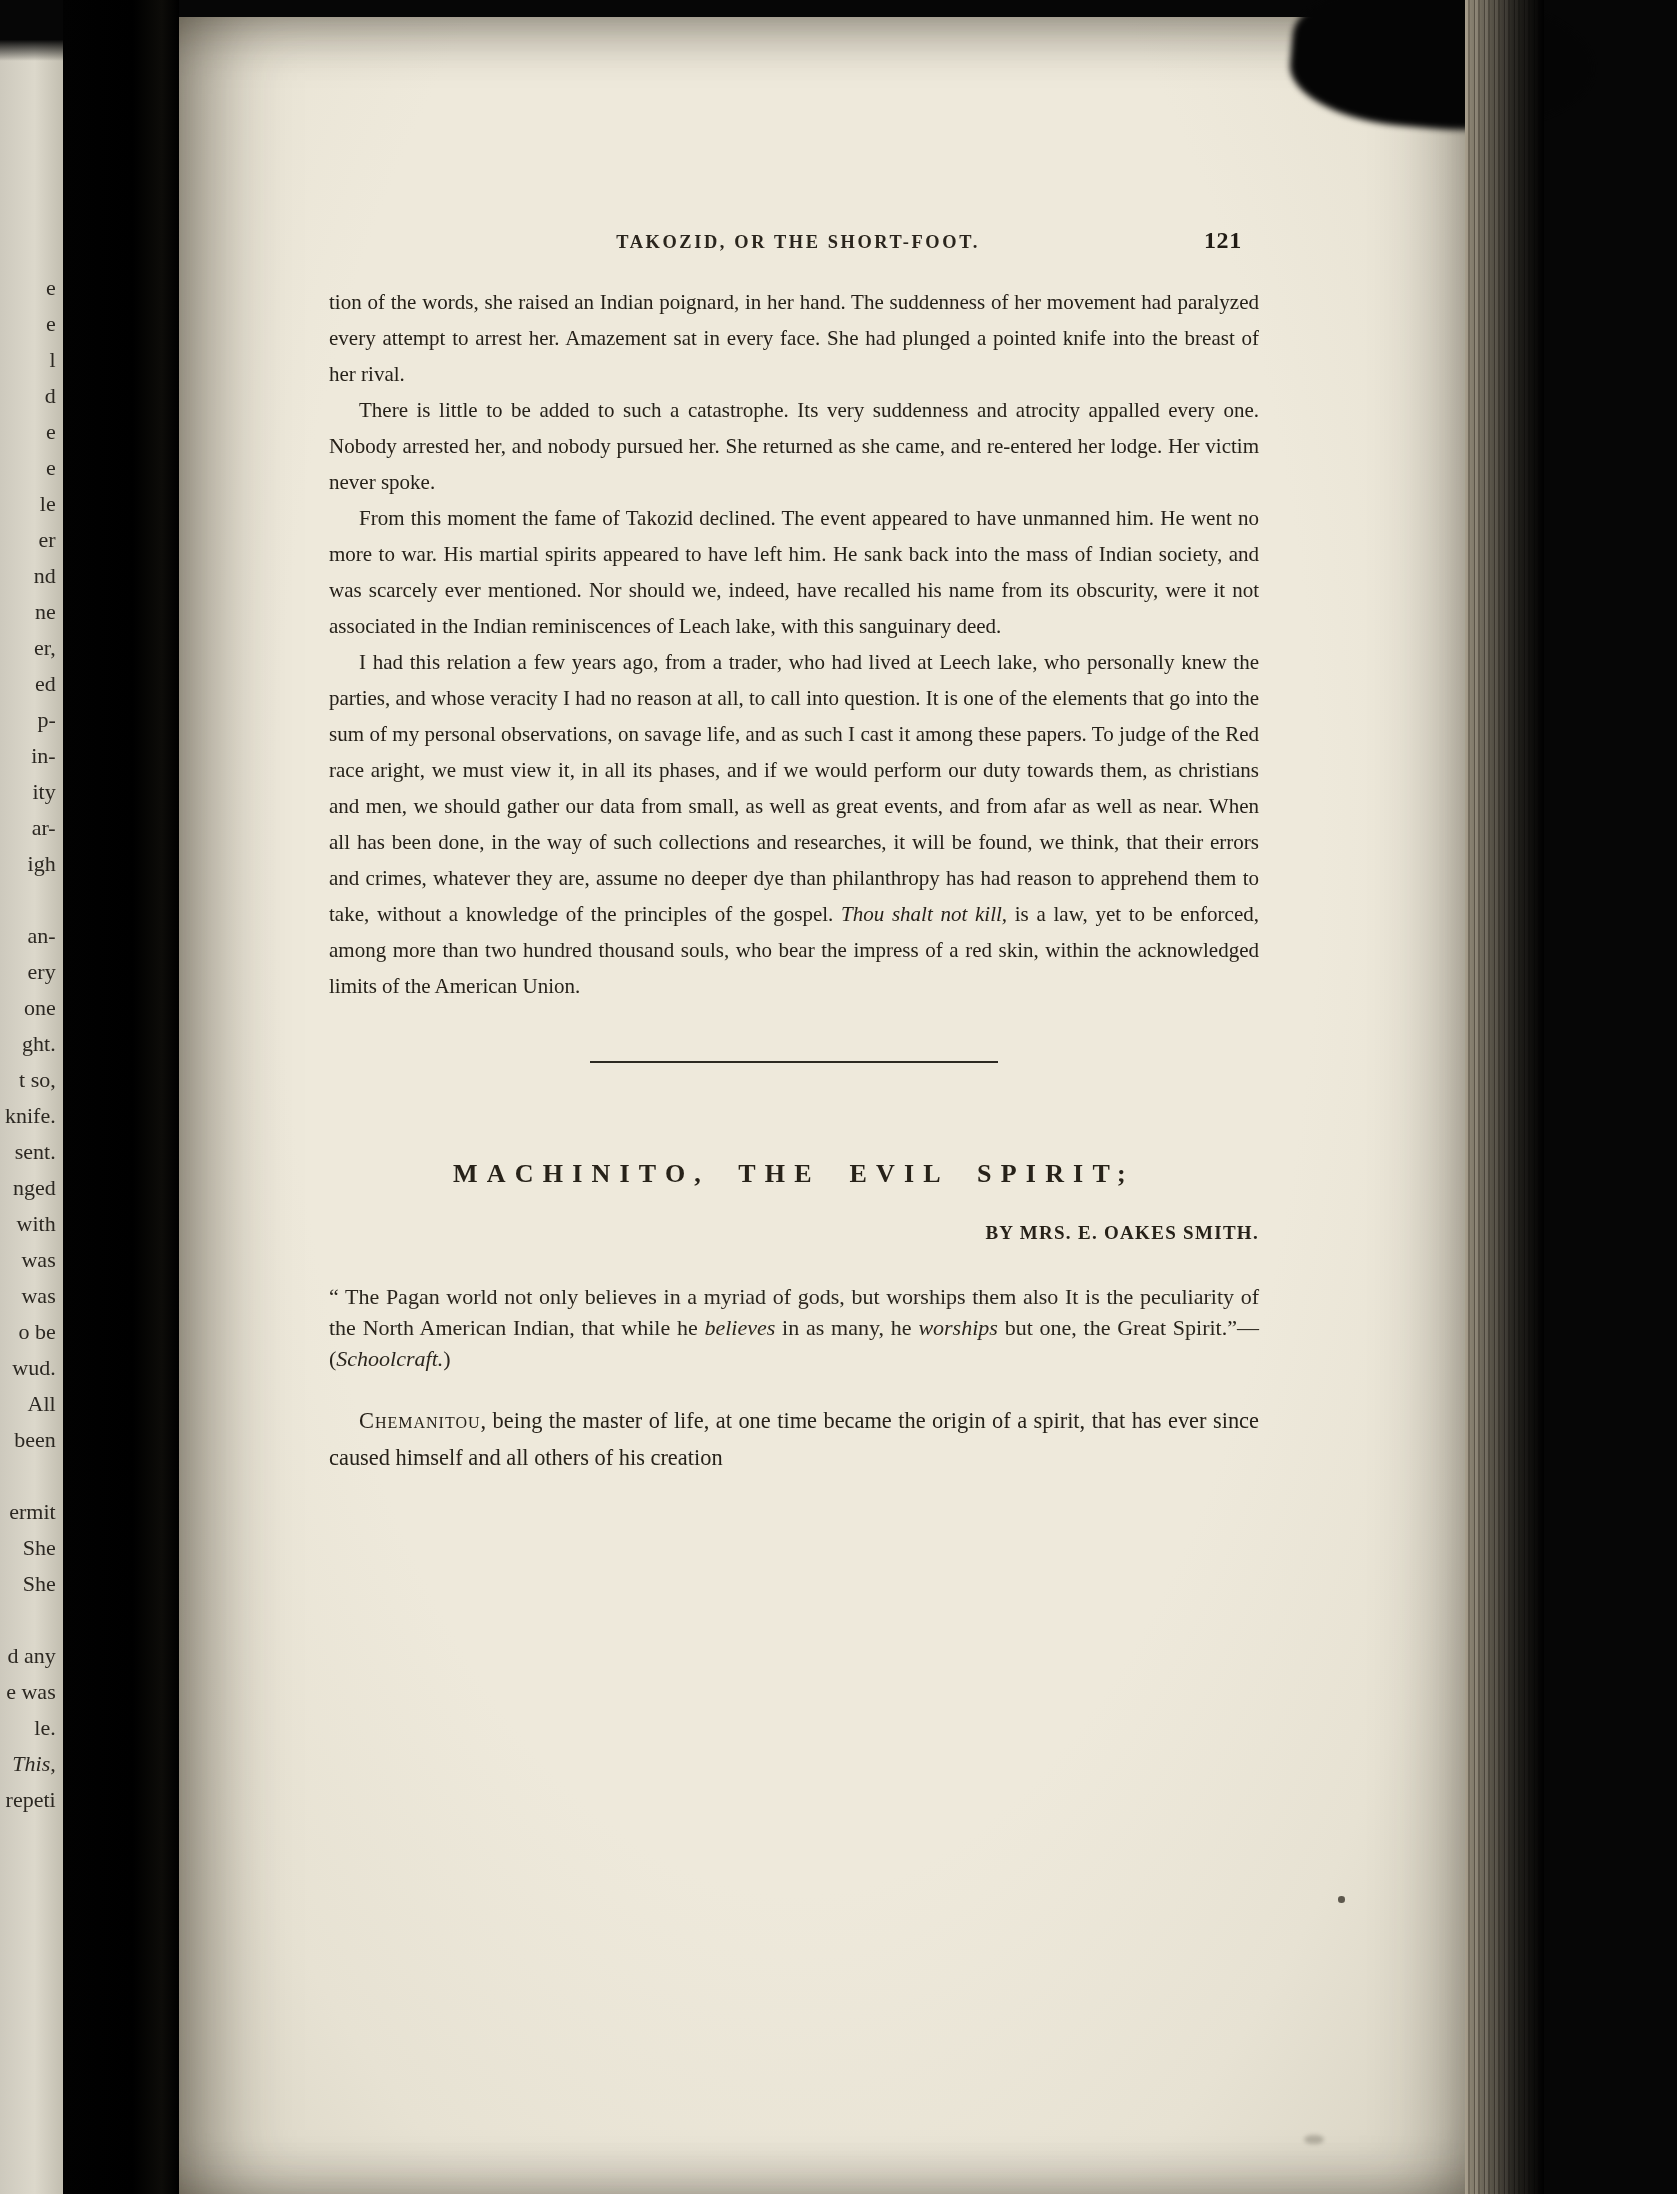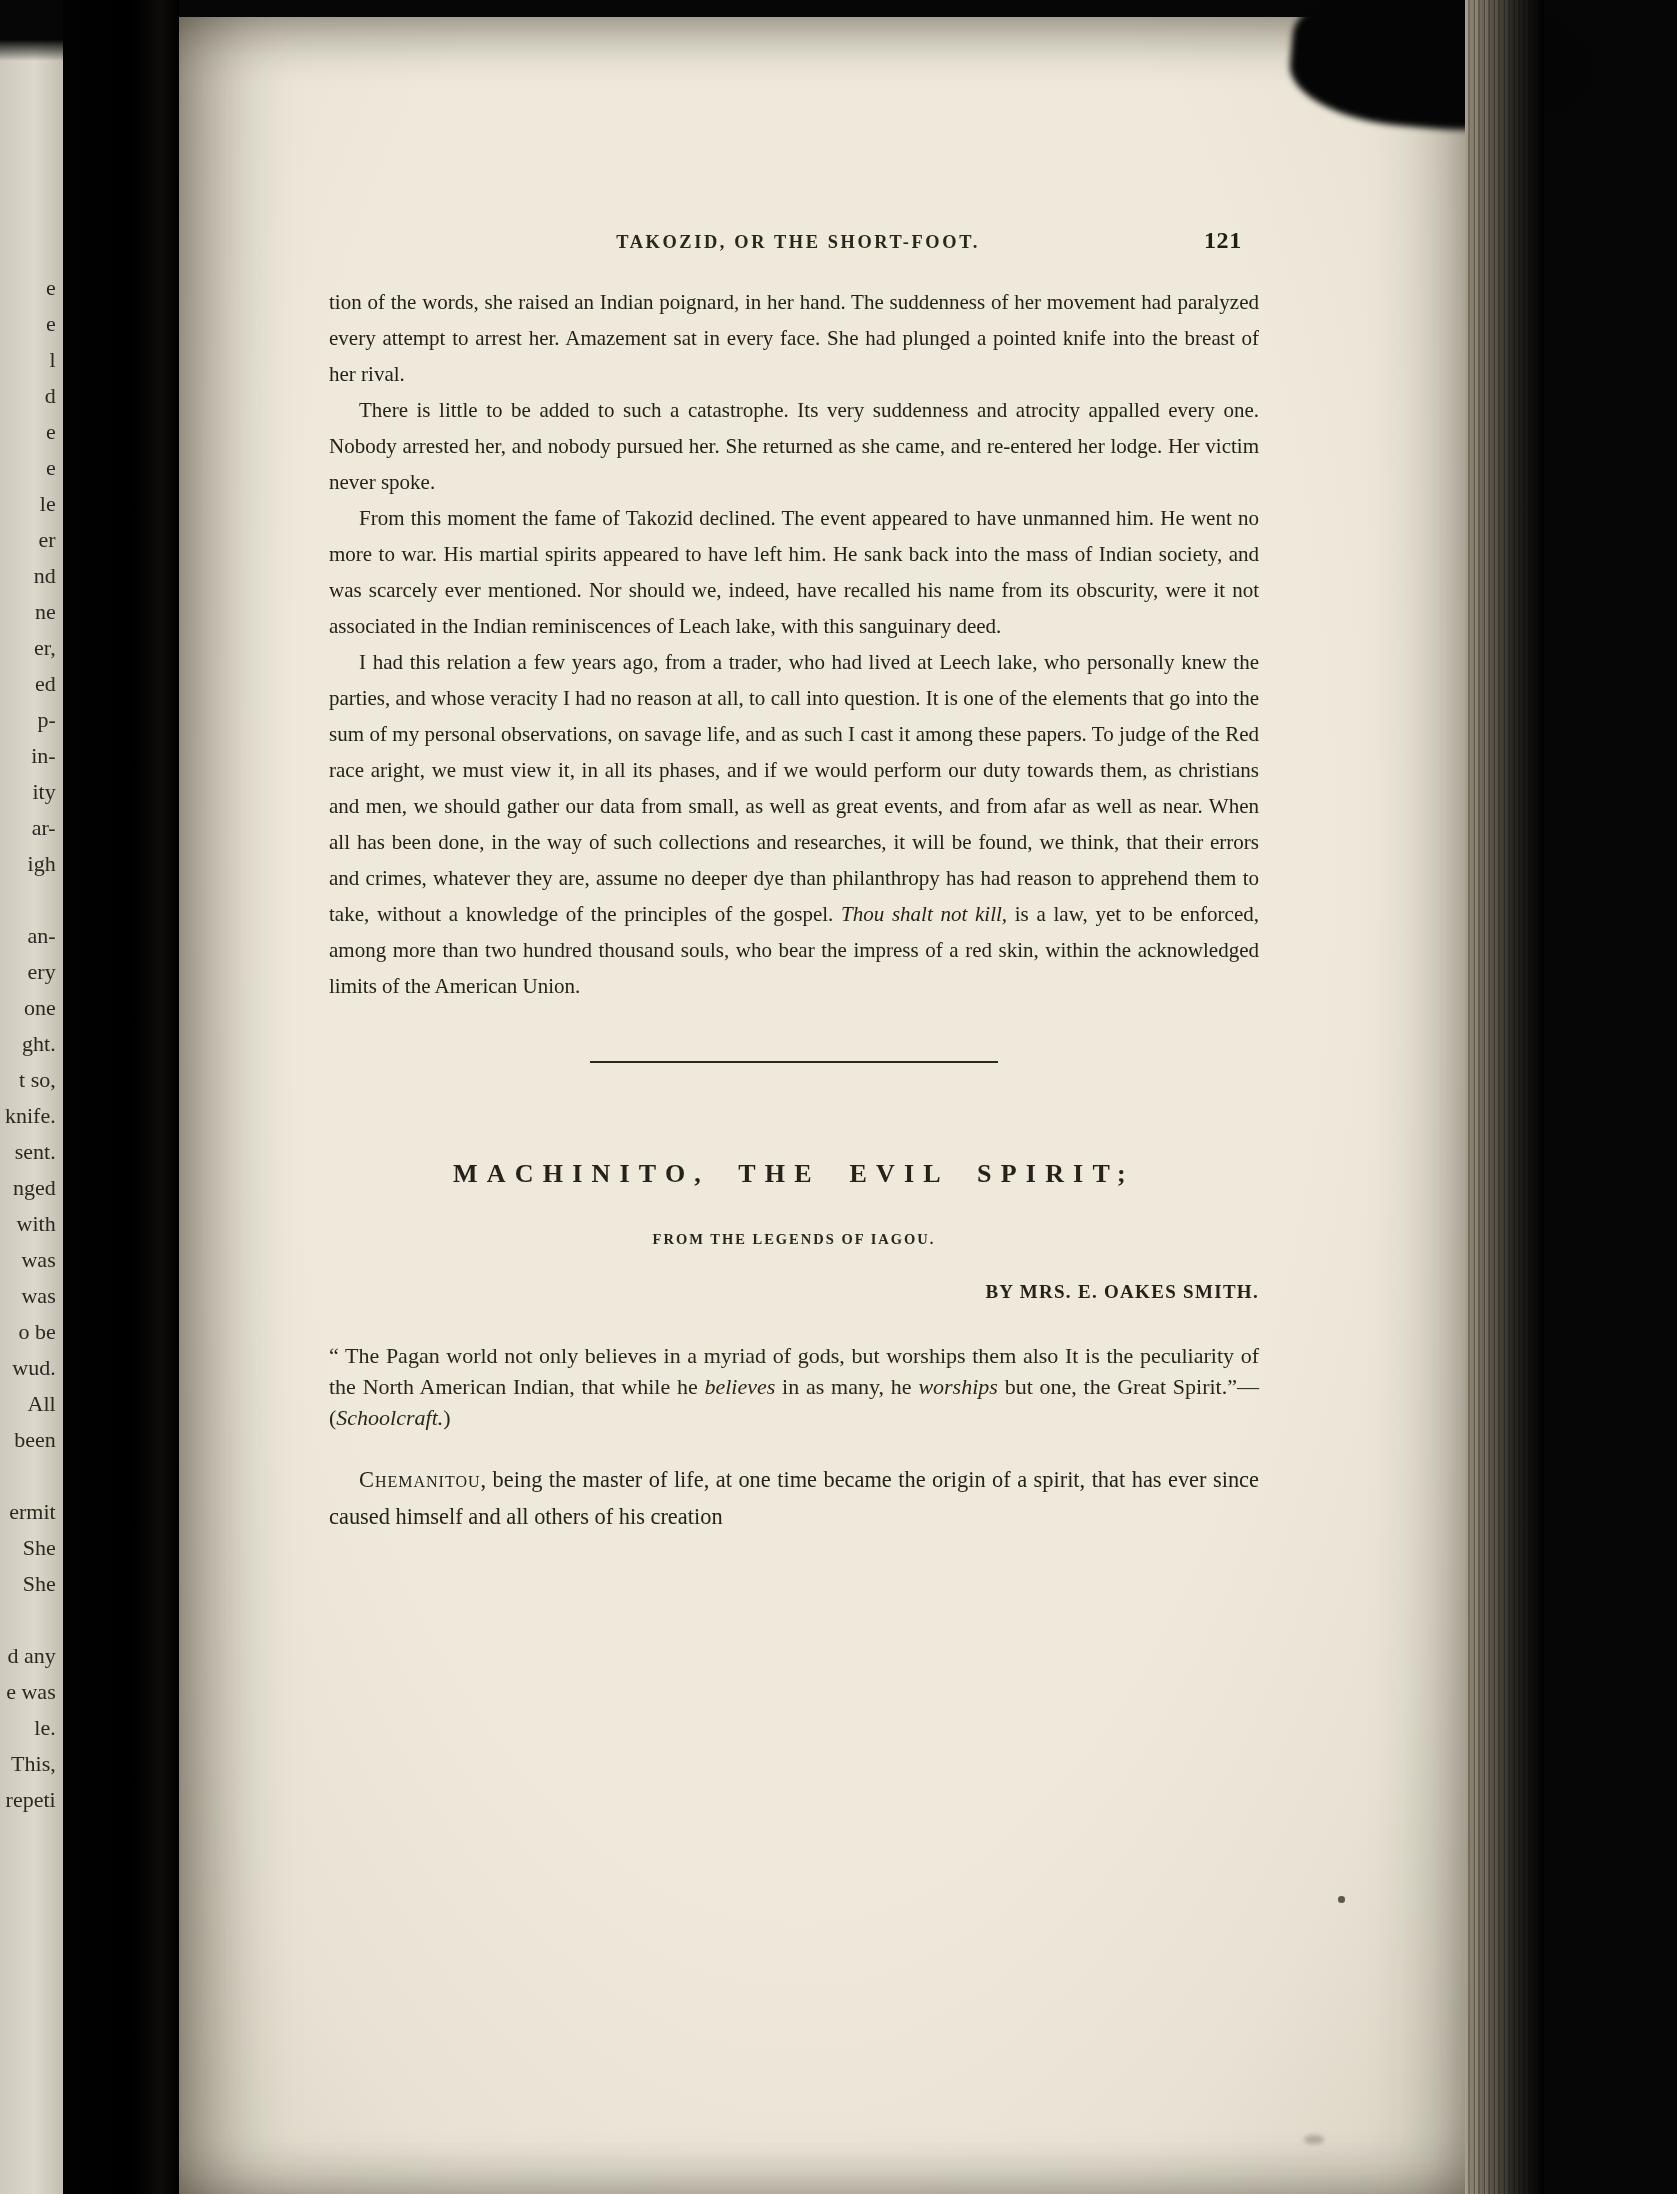--- a/index.html
+++ b/index.html
@@ -135,21 +135,21 @@
         <div class="frag">All</div>
         <div class="frag">been</div>
         <div class="frag">&nbsp;</div>
         <div class="frag">ermit</div>
         <div class="frag">She</div>
         <div class="frag">She</div>
         <div class="frag">&nbsp;</div>
         <div class="frag">d any</div>
         <div class="frag">e was</div>
         <div class="frag">le.</div>
-        <div class="frag" style="">This,</div>
+        <div class="frag" style="font-style: italic;">This,</div>
         <div class="frag">repeti</div>
       </div>
   </div>
 
   <div class="gutter"></div>
 
   <div class="page">
     <div class="page-inner">
 
       <div class="running-head">
@@ -160,21 +160,20 @@
       <div class="bodytext">
         <p class="para no-indent"><span>tion of the words, she raised an Indian poignard, in her hand.  The suddenness of her movement had paralyzed every attempt to arrest her.  Amazement sat in every face.  She had plunged a pointed knife into the breast of her rival.</span></p>
         <p class="para"><span>There is little to be added to such a catastrophe.  Its very suddenness and atrocity appalled every one.  Nobody arrested her, and nobody pursued her.  She returned as she came, and re-entered her lodge.  Her victim never spoke.</span></p>
         <p class="para"><span>From this moment the fame of Takozid declined.  The event appeared to have unmanned him.  He went no more to war.  His martial spirits appeared to have left him.  He sank back into the mass of Indian society, and was scarcely ever mentioned.  Nor should we, indeed, have recalled his name from its obscurity, were it not associated in the Indian reminiscences of Leach lake, with this sanguinary deed.</span></p>
         <p class="para"><span>I had this relation a few years ago, from a trader, who had lived at Leech lake, who personally knew the parties, and whose veracity I had no reason at all, to call into question.  It is one of the elements that go into the sum of my personal observations, on savage life, and as such I cast it among these papers.  To judge of the Red race aright, we must view it, in all its phases, and if we would perform our duty towards them, as christians and men, we should gather our data from small, as well as great events, and from afar as well as near.  When all has been done, in the way of such collections and researches, it will be found, we think, that their errors and crimes, whatever they are, assume no deeper dye than philanthropy has had reason to apprehend them to take, without a knowledge of the principles of the gospel.  </span><span class="italic">Thou shalt not kill,</span><span> is a law, yet to be enforced, among more than two hundred thousand souls, who bear the impress of a red skin, within the acknowledged limits of the American Union.</span></p>
       </div>
 
       <div class="rule"></div>
 
       <h1 class="sec-title">MACHINITO, THE EVIL SPIRIT;</h1>
-      <div class="sec-sub">FROM THE LEGENDS OF IAGOU.</div>
       <div class="sec-byline">BY MRS. E. OAKES SMITH.</div>
 
       <p class="epigraph"><span>“ The Pagan world not only believes in a myriad of gods, but worships them also It is the peculiarity of the North American Indian, that while he </span><span class="italic">believes</span><span> in as many, he </span><span class="italic">worships</span><span> but one, the Great Spirit.”—(</span><span class="italic">Schoolcraft.</span><span>)</span></p>
 
       <p class="first-para"><span class="smallcaps">Chemanitou</span><span>, being the master of life, at one time became the origin of a spirit, that has ever since caused himself and all others of his creation</span></p>
 
     </div>
 
     <div class="blob-topright"></div>
   </div>

